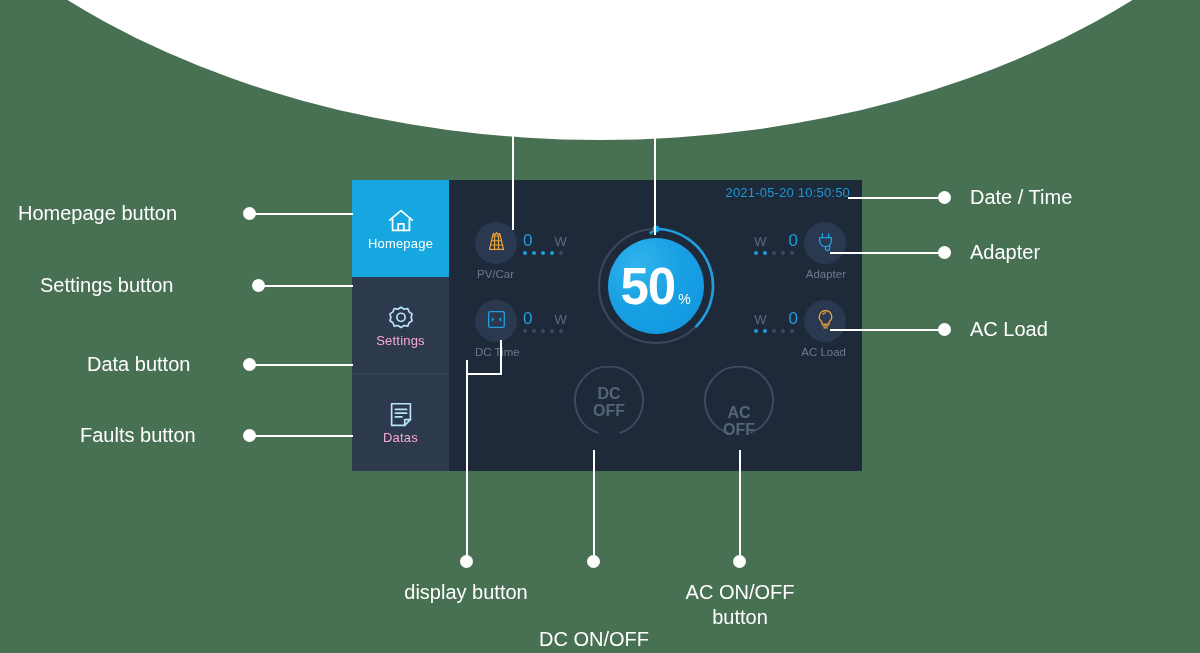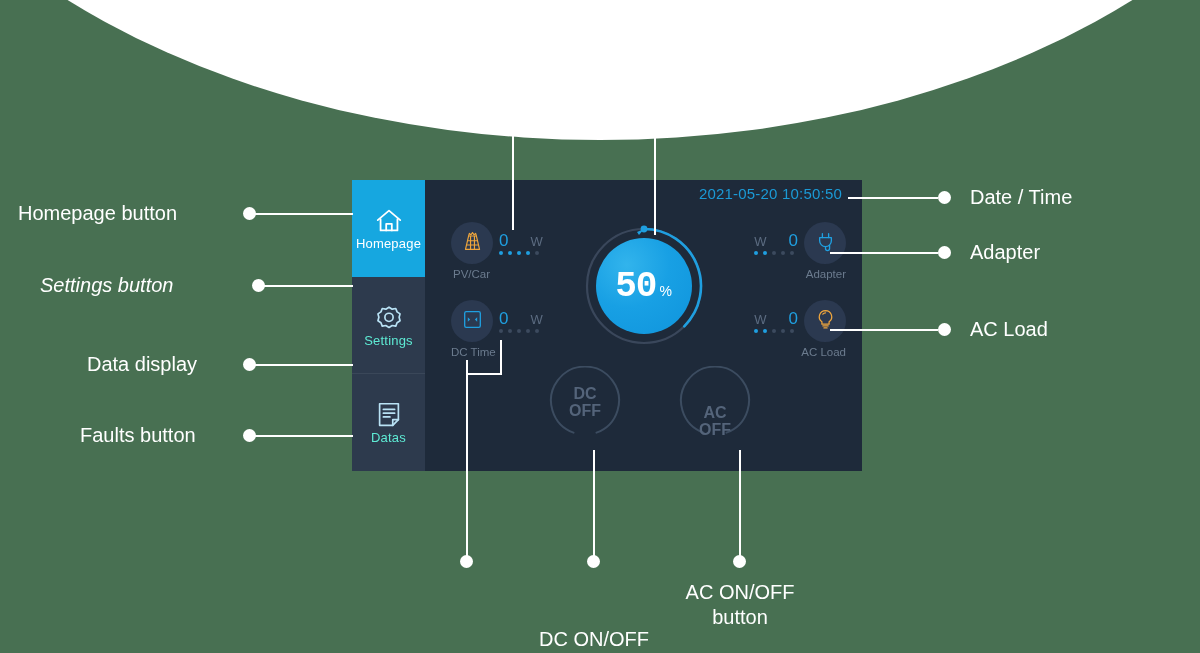--- a/index.html
+++ b/index.html
@@ -19,35 +19,35 @@
     border-radius:50%/50%;
   }
 
   
   #device-panel{
     position:absolute;left:352px;top:180px;width:510px;height:291px;
     background:#1e2a3a;display:flex;overflow:hidden;
   }
 
   
-  #sidebar{width:73px;height:291px;background:#2d3a4d;display:flex;flex-direction:column;}
+  #sidebar{width:97px;height:291px;background:#2d3a4d;display:flex;flex-direction:column;}
   .side-item{
     flex:1;display:flex;flex-direction:column;align-items:center;justify-content:center;
-    color:#5eead4;border-bottom:1px solid #3a4759;box-sizing:border-box;gap:1px;
+    color:#f9a8d4;border-bottom:1px solid #3a4759;box-sizing:border-box;gap:1px;
   }
   .side-item:last-child{border-bottom:none;}
   .side-item.active{background:#16a7e0;color:#ffffff;border-bottom:none;}
   .side-ico{width:30px;height:30px;display:block;}
   .side-label{font-size:13px;line-height:14px;letter-spacing:.2px;}
 
   
   #main{position:relative;flex:1;height:291px;}
 
   #datetime{
-    position:absolute;right:20px;top:5px;color:#1b9ad6;font-size:15px;letter-spacing:.2px;
+    position:absolute;right:12px;top:5px;color:#1b9ad6;font-size:13px;letter-spacing:.2px;
   }
 
   
   .metric{position:absolute;display:flex;align-items:center;gap:6px;}
   .metric .circ{
     width:42px;height:42px;border-radius:50%;background:#2b3950;
     display:flex;align-items:center;justify-content:center;flex:none;
   }
   .metric .circ svg{width:25px;height:25px;}
   .metric .readout{display:flex;flex-direction:column;gap:2px;}
@@ -75,21 +75,21 @@
   #m-ac{right:16px;top:120px;}
   #m-ac .cap{right:0px;top:46px;}
 
   
   #gauge{position:absolute;left:50%;top:44px;transform:translateX(-50%);width:124px;height:124px;}
   #gauge .inner{
     position:absolute;left:14px;top:14px;width:96px;height:96px;border-radius:50%;
     background:radial-gradient(circle at 32% 28%, #32b4ec 0%, #18a0e4 45%, #0f94dc 100%);
     display:flex;align-items:baseline;justify-content:center;
   }
-  #gauge .num{color:#fff;font-size:36px;line-height:38px;font-weight:bold;letter-spacing:-1px;padding-top:30px;font-family:Liberation Mono, monospace;}
+  #gauge .num{color:#fff;font-size:51px;line-height:38px;font-weight:bold;letter-spacing:-1px;padding-top:30px;}
   #gauge .pct{color:#fff;font-size:14px;line-height:14px;padding-left:3px;padding-top:30px;}
 
   
   .toggle{
     position:absolute;width:72px;height:72px;display:flex;align-items:center;justify-content:center;
   }
   .toggle .txt{
     position:relative;z-index:2;color:#54647a;font-size:16px;line-height:17px;
     font-weight:bold;text-align:center;
   }
@@ -295,25 +295,25 @@
 
   </div>
 </div>
 
 <div id="annot">
 
   <div class="anno-label" style="left:18px;top:201px;">Homepage button</div>
   <div class="dot" style="left:243px;top:207px;"></div>
   <div class="ln h" style="left:253px;top:212.5px;width:100px;"></div>
 
-  <div class="anno-label" style="left:40px;top:273px;font-style:italic;">Settings button</div>
+  <div class="anno-label" style="left:40px;top:273px;">Settings button</div>
   <div class="dot" style="left:252px;top:279px;"></div>
   <div class="ln h" style="left:262px;top:284.5px;width:91px;"></div>
 
-  <div class="anno-label" style="left:87px;top:352px;">Data display</div>
+  <div class="anno-label" style="left:87px;top:352px;">Data button</div>
   <div class="dot" style="left:243px;top:358px;"></div>
   <div class="ln h" style="left:253px;top:363.5px;width:100px;"></div>
 
   <div class="anno-label" style="left:80px;top:423px;">Faults button</div>
   <div class="dot" style="left:243px;top:429px;"></div>
   <div class="ln h" style="left:253px;top:434.5px;width:100px;"></div>
 
   <div class="ln h" style="left:848px;top:196.5px;width:90px;"></div>
   <div class="dot" style="left:938px;top:191px;"></div>
   <div class="anno-label" style="left:970px;top:185px;">Date / Time</div>
@@ -328,20 +328,21 @@
 
   <div class="ln v" style="left:512px;top:100px;height:130px;"></div>
   <div class="ln v" style="left:654px;top:115px;height:120px;"></div>
 
   <div class="ln v" style="left:466px;top:360px;height:14px;"></div>
   <div class="ln h" style="left:466px;top:373px;width:36px;"></div>
   <div class="ln v" style="left:500px;top:340px;height:34px;"></div>
   <div class="ln v" style="left:466px;top:373px;height:187px;"></div>
   <div class="dot" style="left:460px;top:555px;"></div>
   <div class="anno-label ctr" style="left:291px;top:580px;width:350px;">
+    <div>display button</div>
   </div>
 
   <div class="ln v" style="left:593px;top:450px;height:110px;"></div>
   <div class="dot" style="left:587px;top:555px;"></div>
   <div class="anno-label ctr" style="left:519px;top:580px;width:150px;margin-top:47px;">
     <div>DC ON/OFF</div>
     <div>button</div>
   </div>
 
   <div class="ln v" style="left:739px;top:450px;height:110px;"></div>

